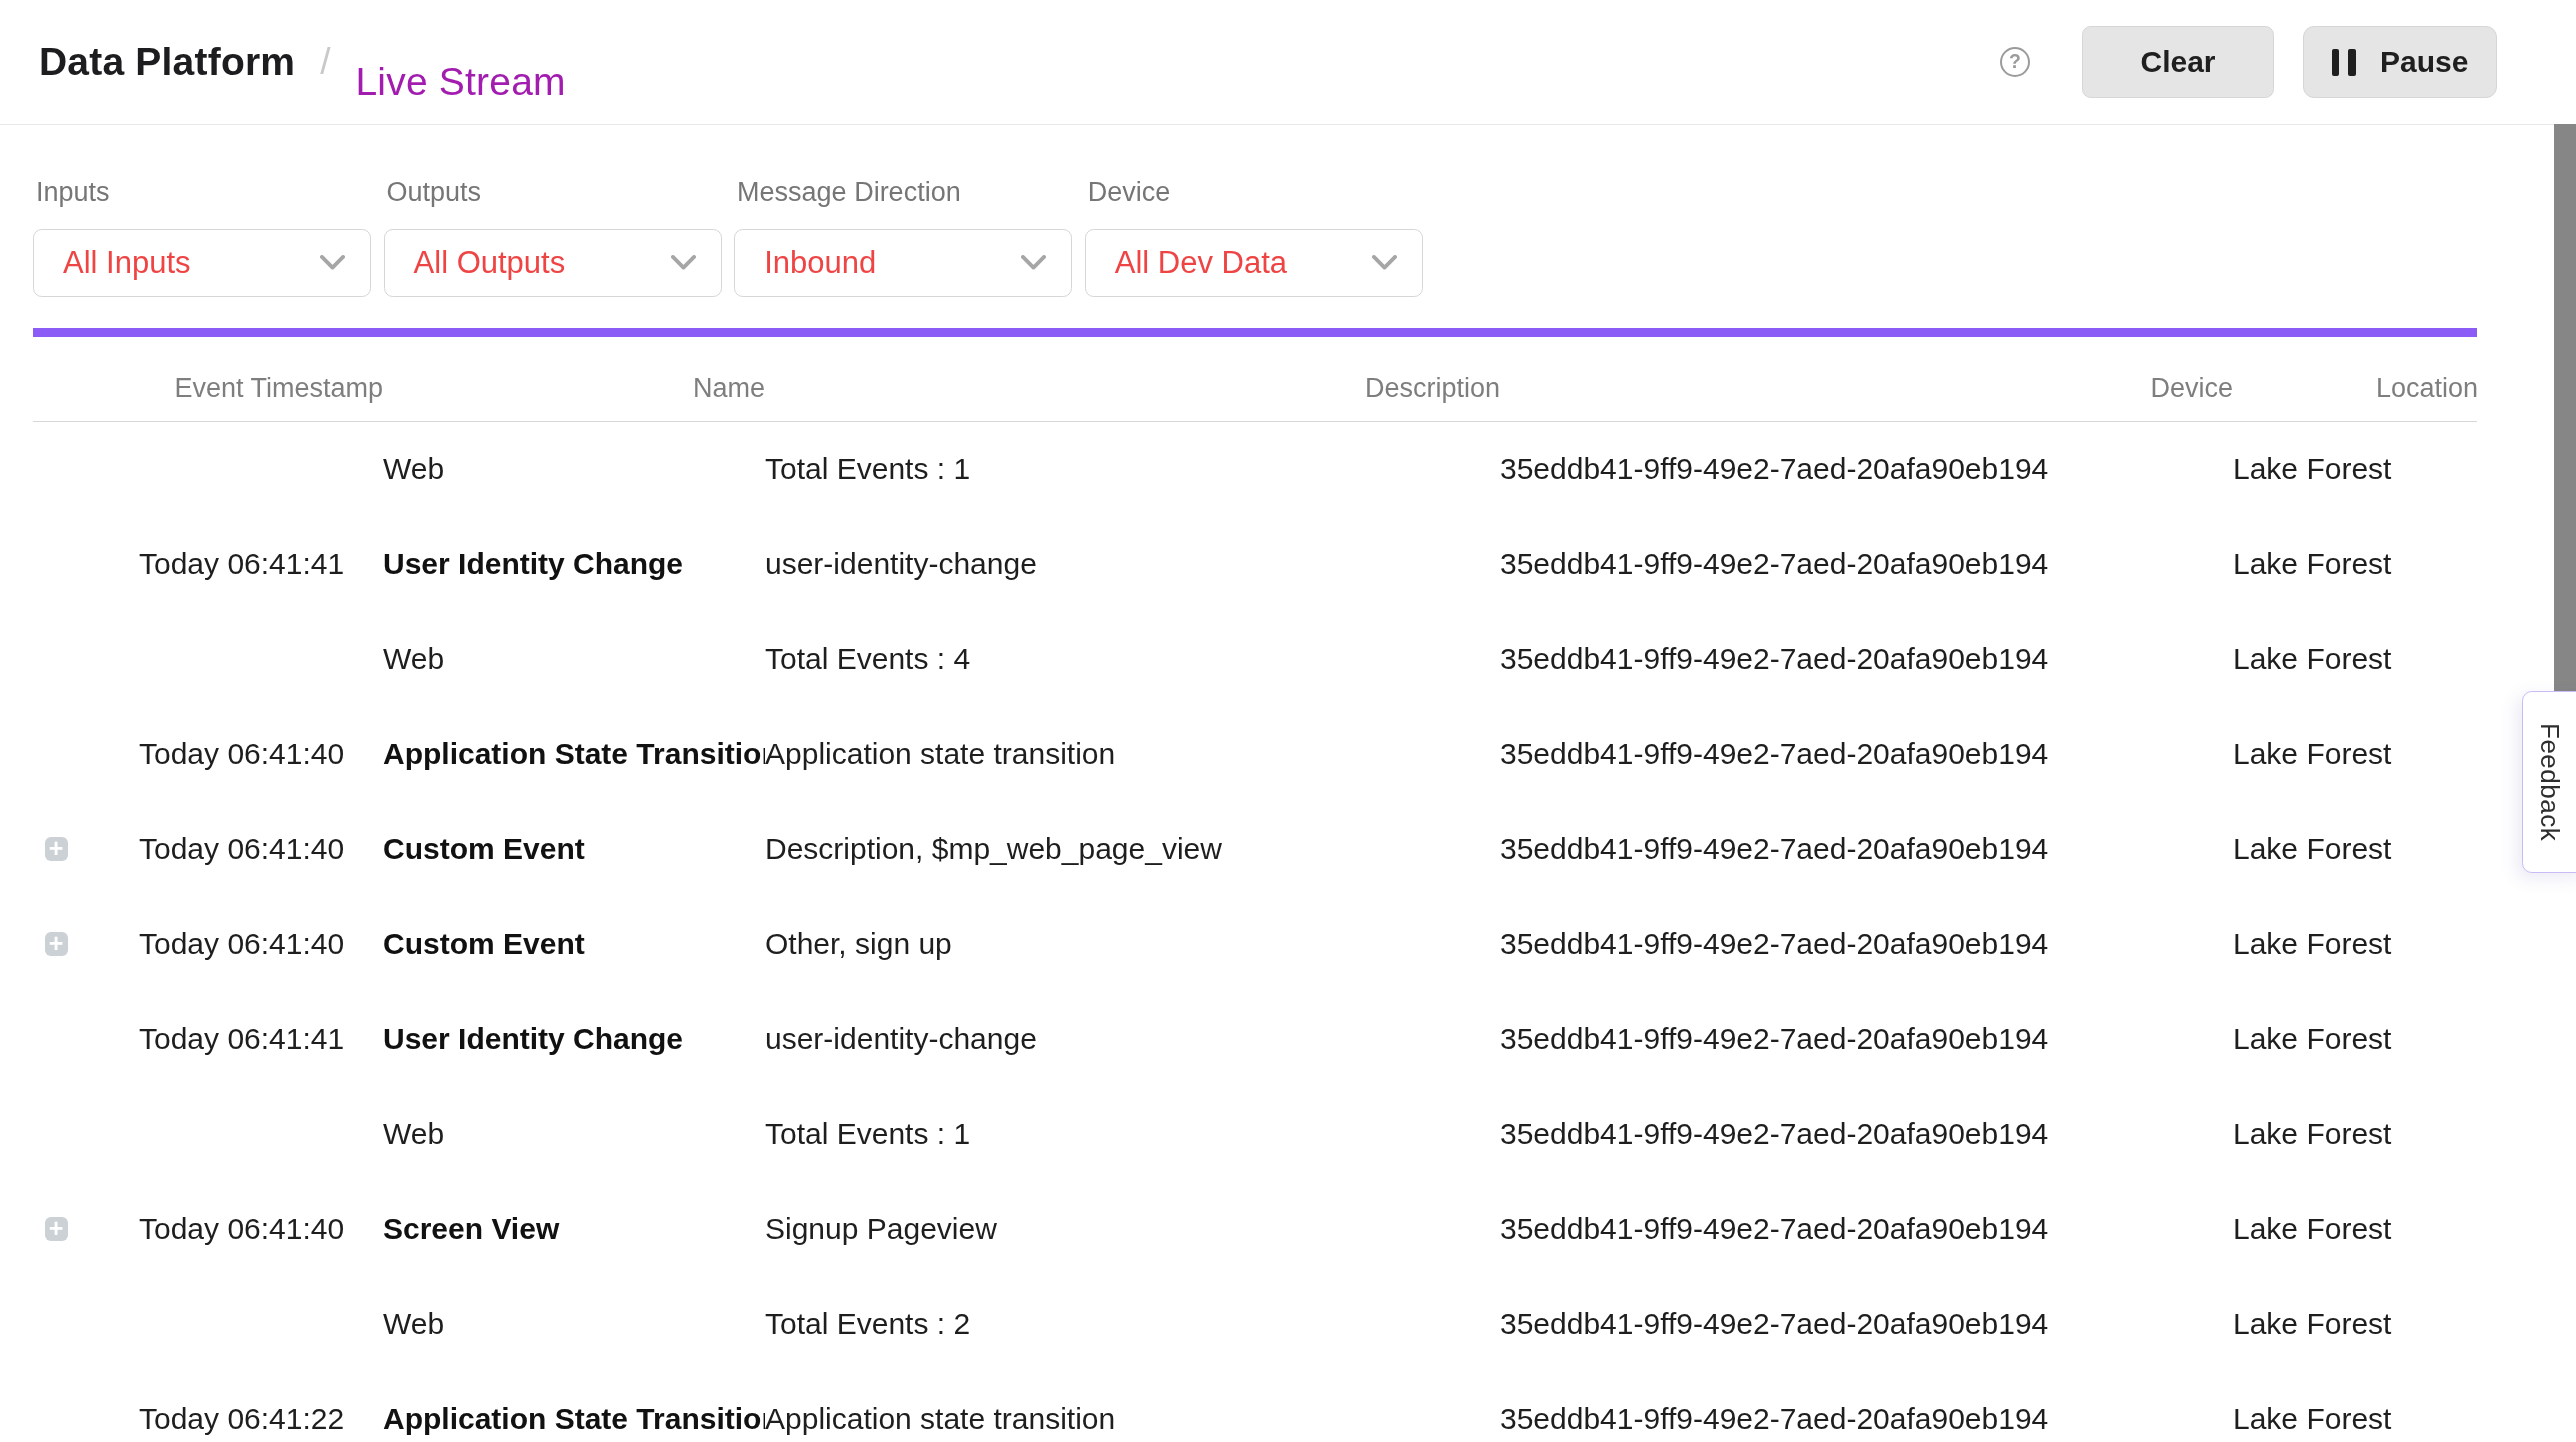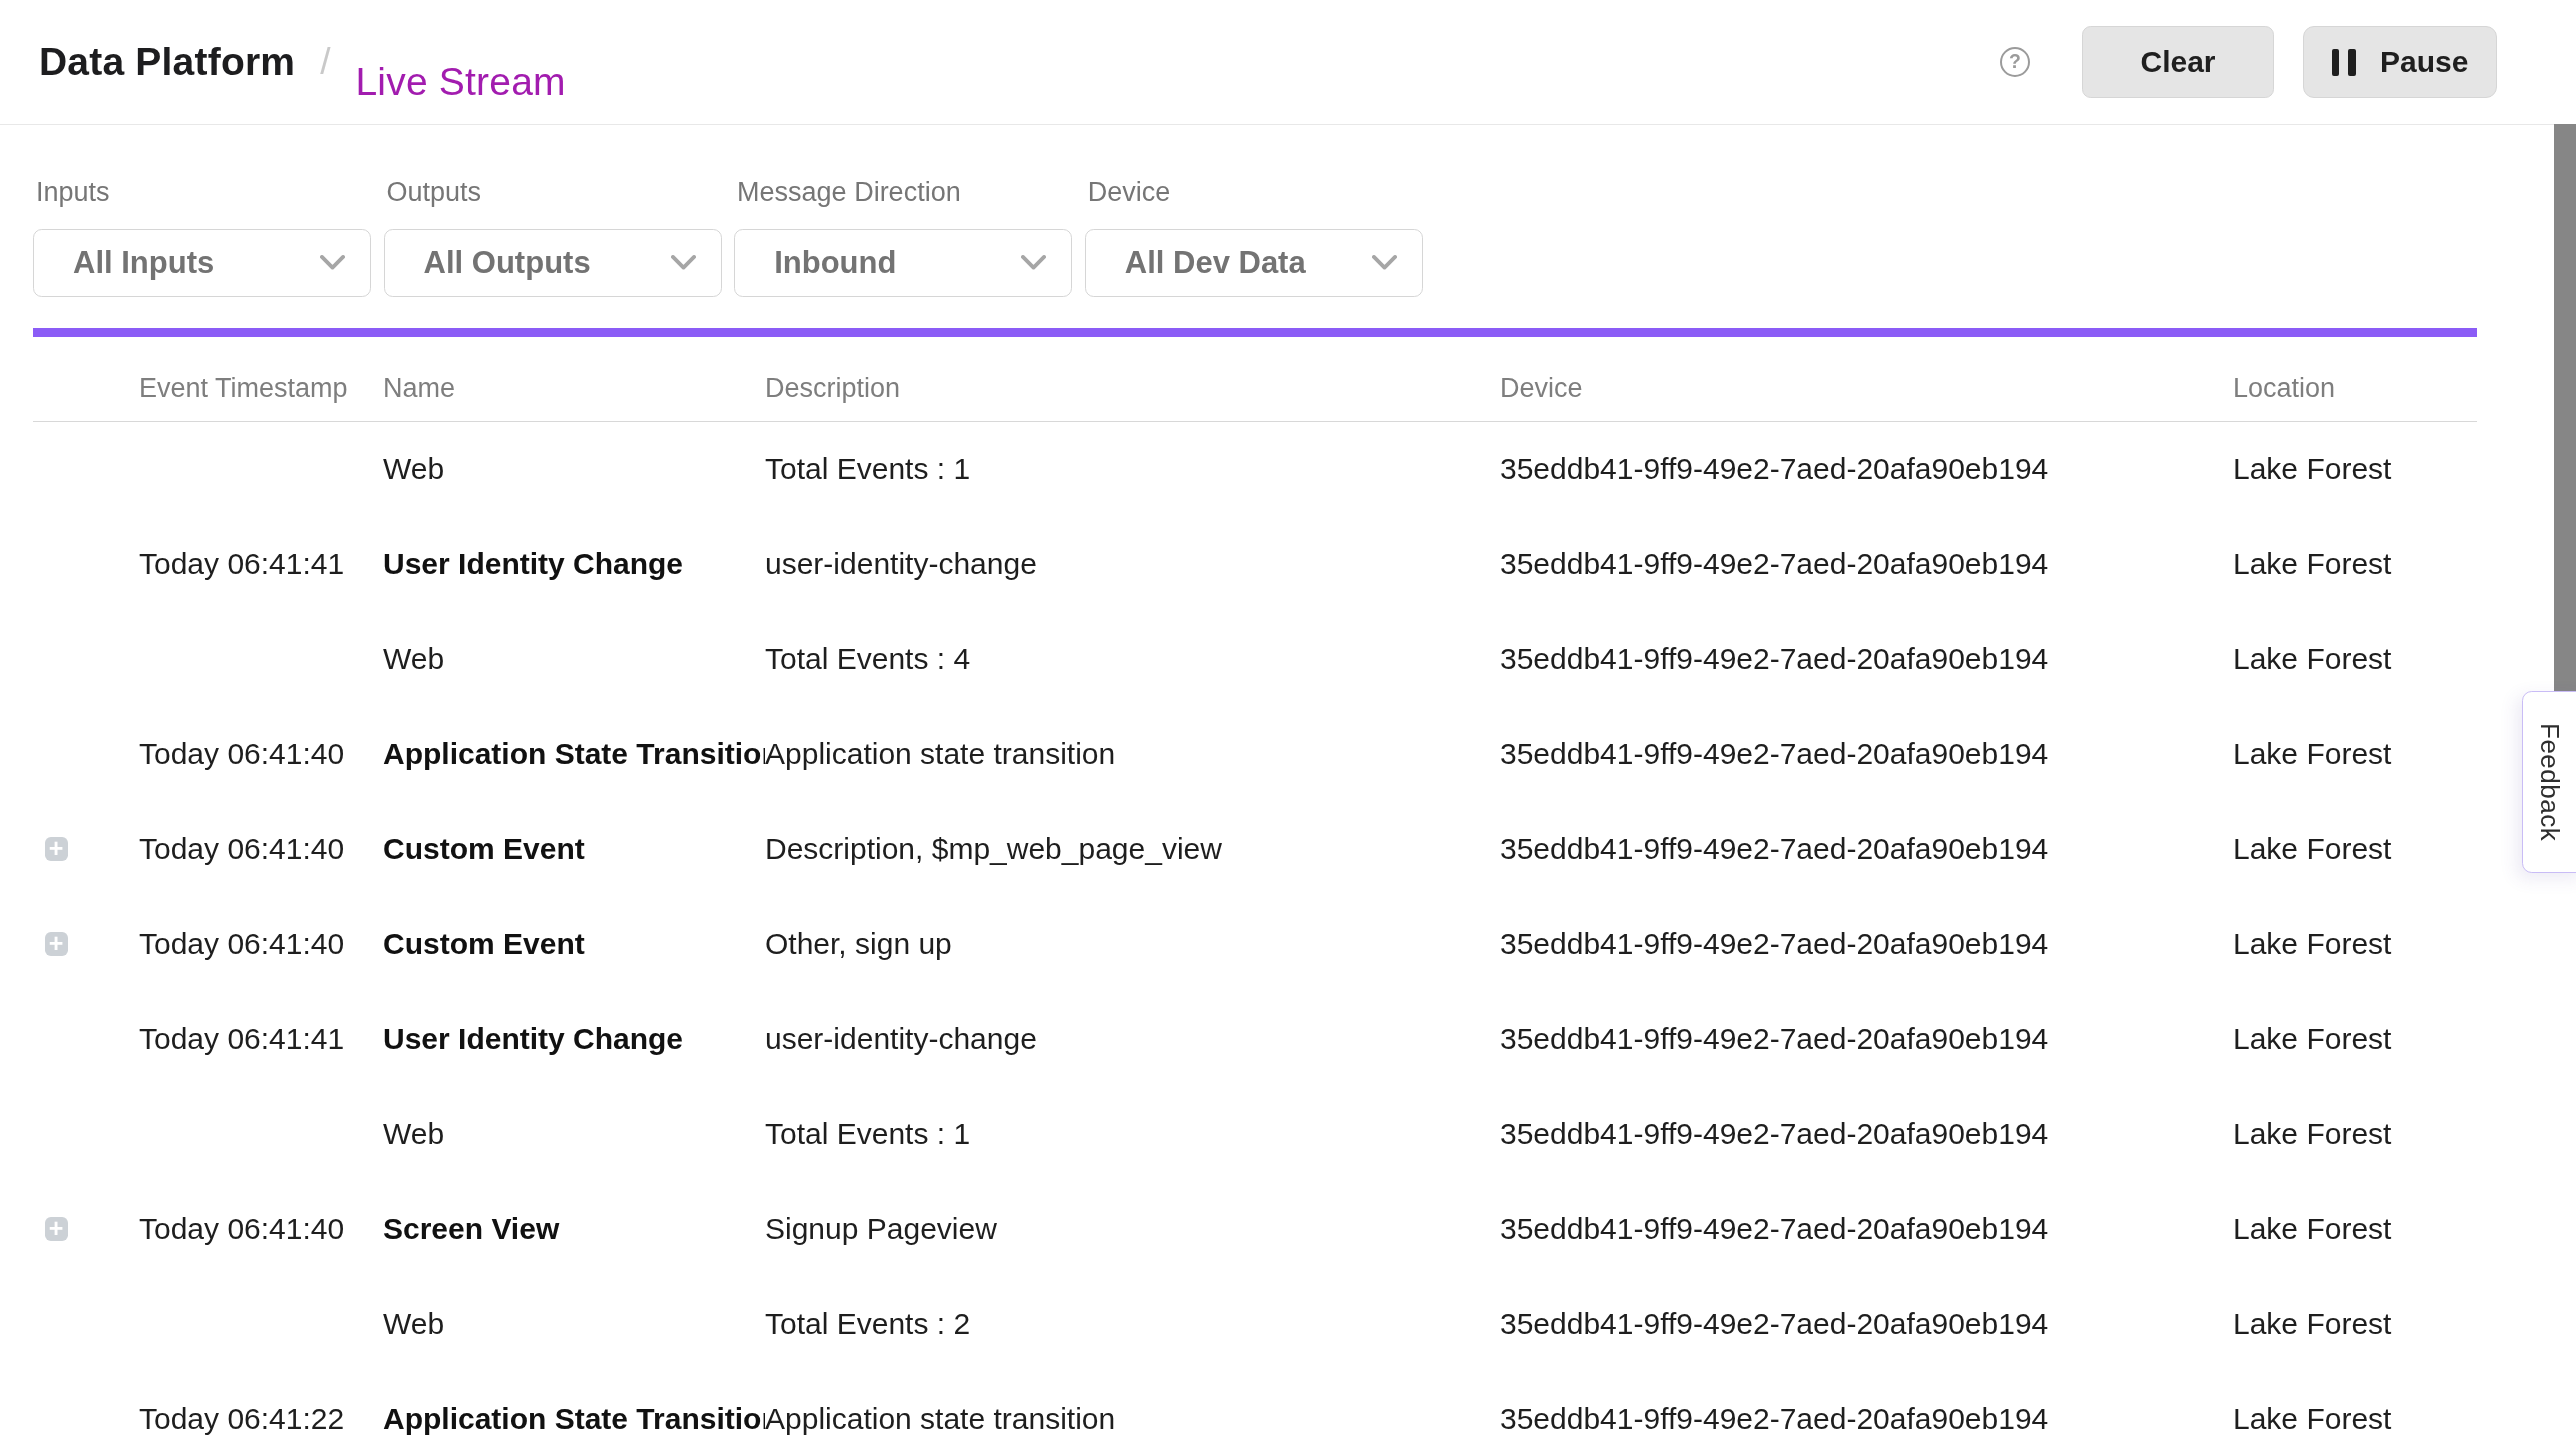--- a/index.html
+++ b/index.html
@@ -26,31 +26,31 @@
   .pause-glyph { display: flex; gap: 8.7px; }
   .pause-glyph i { display: block; width: 7.8px; height: 27px; background: #1f1f1f; border-radius: 1.9px; }
 
   
   .filters { padding: 52px 0 0 33px; display: flex; gap: 12.6px; }
   .filter-group { width: 338px; }
   .filter-label { font-size: 27px; color: #767676; margin-bottom: 21px; padding-left: 2.9px; }
   .dropdown { height: 68px; border: 1.9px solid #d6d6d6; border-radius: 8.7px; background: #fff;
     display: flex; align-items: center; justify-content: space-between; padding: 0 25px 0 29px;
     cursor: pointer; }
-  .dropdown-value { font-size: 31px; font-weight: 700; color: #737373; margin-left: 10px; }
+  .dropdown-value { font-size: 31px; font-weight: 400; color: #ef4444; }
   .chev { flex: 0 0 auto; }
 
   
   .stream-divider { margin: 31px 0 0 33px; width: 2444px; height: 8.7px; background: #8b5cf6; }
 
   
   .stream-table { margin-left: 33px; width: 2444px; }
   .thead { display: grid; grid-template-columns: 106px 244px 382px 735px 733px 245px;
     height: 85px; align-items: center; border-bottom: 1.9px solid #d8d8d8; padding-top: 19.4px; }
-  .th { font-size: 27px; color: #7e7e7e; font-weight: 400; }
+  .th { font-size: 27px; color: #7e7e7e; font-weight: 400; text-align: right; }
   .tr { display: grid; grid-template-columns: 106px 244px 382px 735px 733px 245px;
     height: 95px; align-items: center; cursor: pointer; }
   .td { font-size: 30px; color: #1e1e1e; white-space: nowrap; overflow: hidden; }
   .td.nm-bold { font-weight: 700; color: #111; }
   .icon-cell { padding-left: 11.6px; }
   .expand { width: 23px; height: 24px; background: #ccd1d6; border-radius: 5.8px; color: #ffffff;
     font-size: 25px; font-weight: 700; display: flex; align-items: center; justify-content: center;
     line-height: 1; cursor: pointer; padding-bottom: 1.9px; }
 
   

